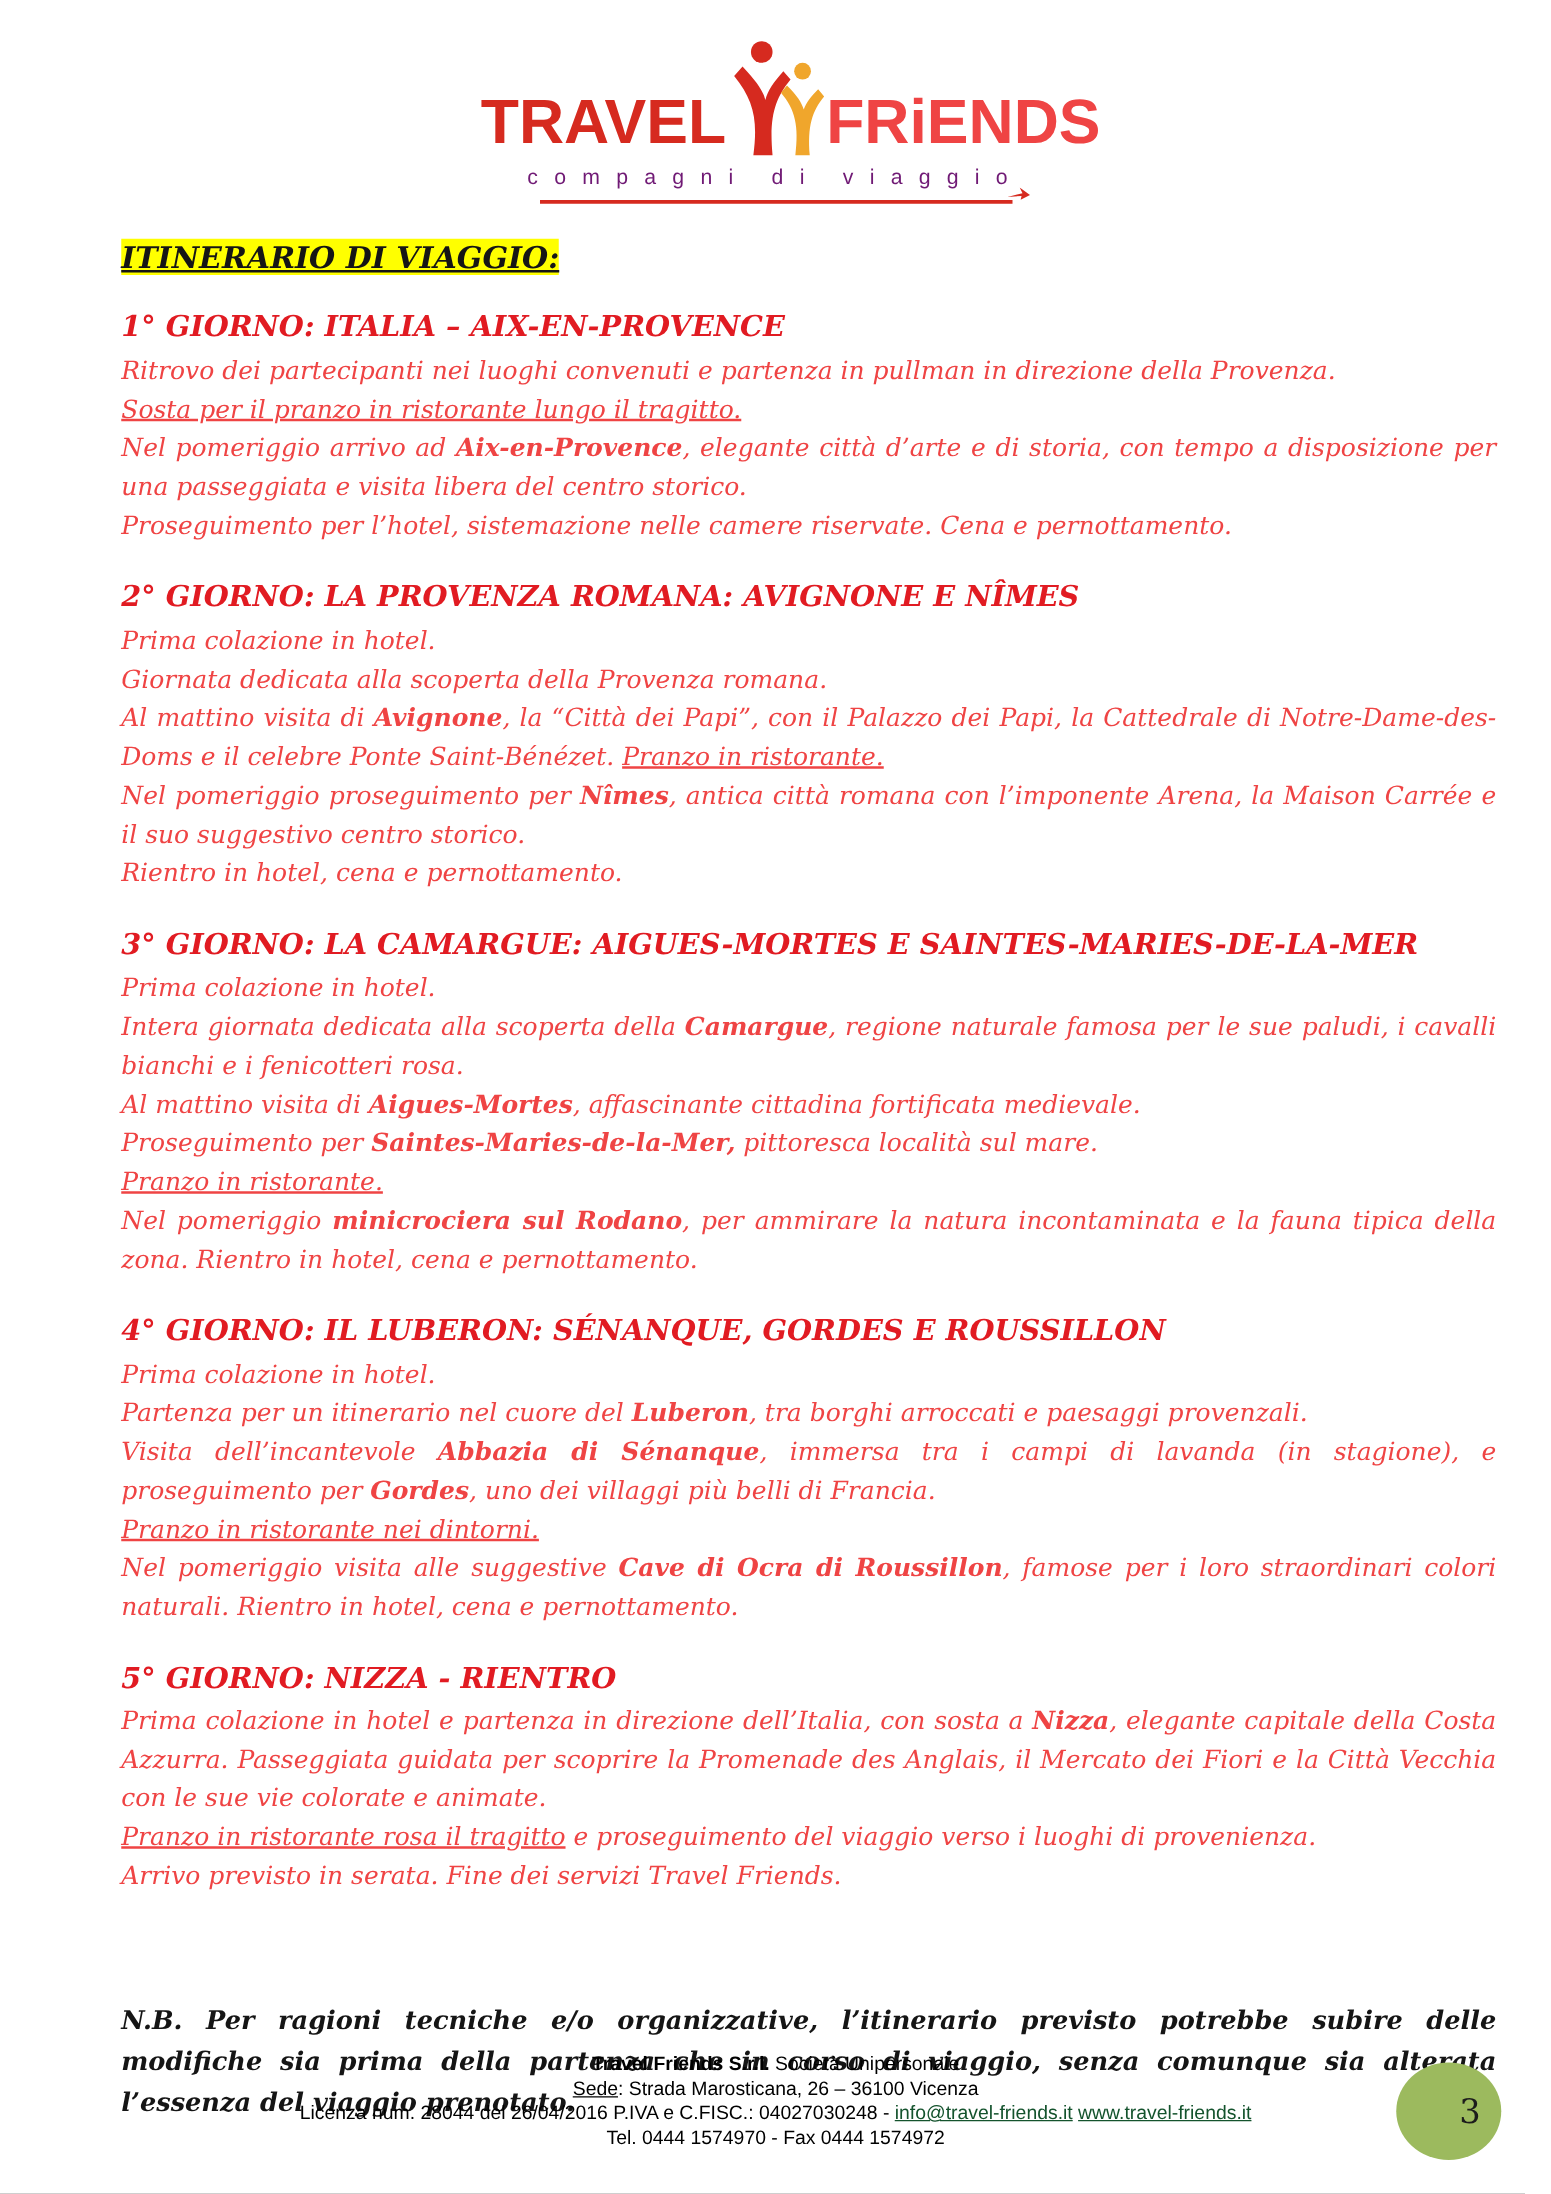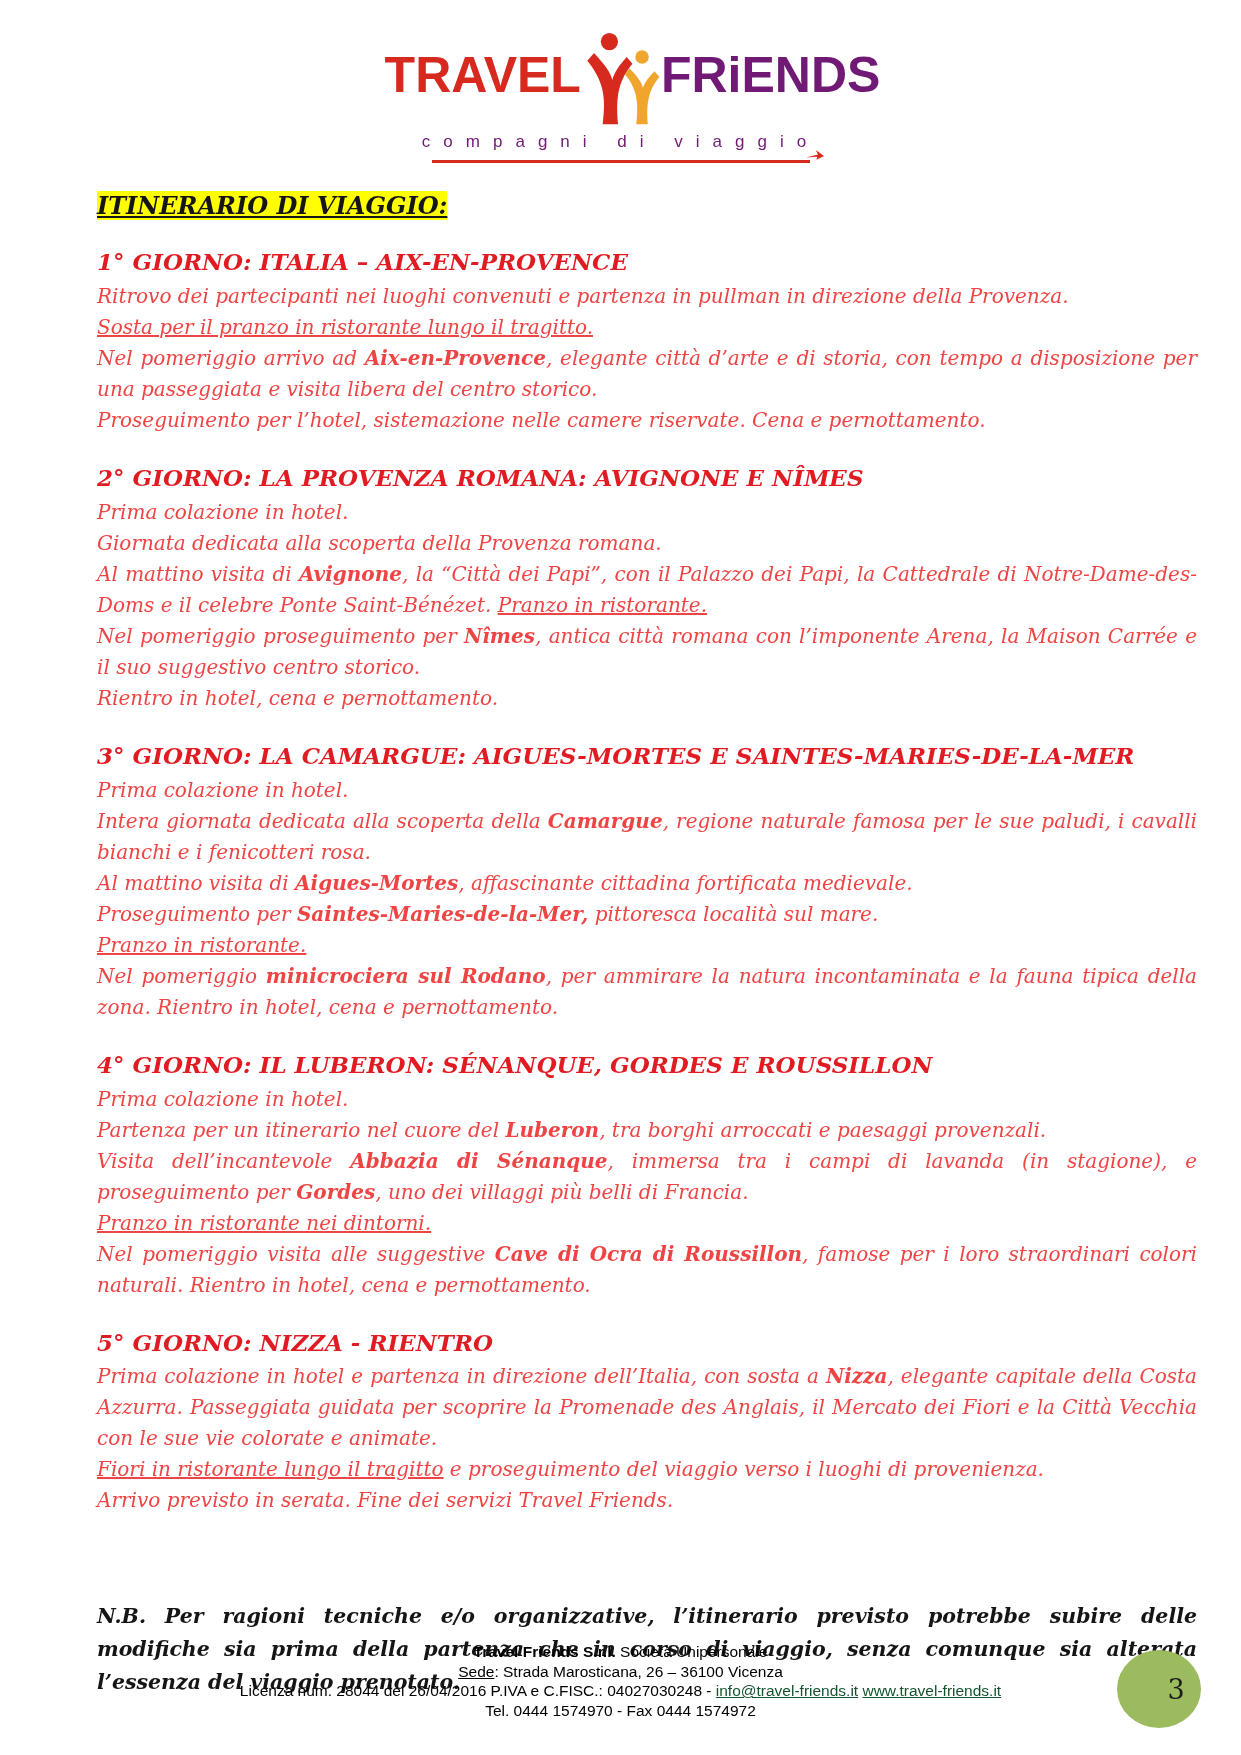--- a/index.html
+++ b/index.html
@@ -4,27 +4,27 @@
 <style>
   * { box-sizing: border-box; }
   html,body { margin:0; padding:0; background:#888; }
   .page {
     width:1241px; height:1755px; margin:0 auto; background:#ffffff;
     position:relative; overflow:hidden;
     font-family:"DejaVu Serif", serif; color:#1c1c1c;
   }
   
   .logo-wrap { padding-top:28px; display:flex; flex-direction:column; align-items:center; }
-  .logo-row { display:flex; align-items:center; line-height:1;margin-left:24px; }
+  .logo-row { display:flex; align-items:flex-end; line-height:1;margin-left:24px; }
   .logo-word {
     font-family:"Liberation Sans", sans-serif; font-weight:bold;
     font-size:50px; letter-spacing:0px;
   }
   .logo-travel { color:#d62a1f; }
-  .logo-friends { color:#701a75; }
+  .logo-friends { color:#ef4444; }
   .logo-figures { width:96px; height:96px; margin:0 -6px -2px -10px; position:relative; top:4px; }
   .logo-tagline {
     font-family:"Liberation Sans", sans-serif; color:#701a75;
     font-size:17px; letter-spacing:13px; margin-top:10px; white-space:nowrap;
   }
   .logo-rule { width:378px; height:3px; background:#d62a1f; margin-top:8px; position:relative; }
   .logo-plane { position:absolute; right:-14px; top:-10px; width:18px; height:12px; }
   
   .content { padding:14px 44px 0 97px; }
   .doc-title {
@@ -122,21 +122,21 @@
           <div class="day-heading">4° GIORNO: IL LUBERON: SÉNANQUE, GORDES E ROUSSILLON</div>
           <p class="para"><span>Prima colazione in hotel.</span></p>
           <p class="para"><span>Partenza per un itinerario nel cuore del </span><span class="b">Luberon</span><span>, tra borghi arroccati e paesaggi provenzali.</span></p>
           <p class="para"><span>Visita dell’incantevole </span><span class="b">Abbazia di Sénanque</span><span>, immersa tra i campi di lavanda (in stagione), e proseguimento per </span><span class="b">Gordes</span><span>, uno dei villaggi più belli di Francia.</span></p>
           <p class="para"><span class="u">Pranzo in ristorante nei dintorni.</span></p>
           <p class="para"><span>Nel pomeriggio visita alle suggestive </span><span class="b">Cave di Ocra di Roussillon</span><span>, famose per i loro straordinari colori naturali. Rientro in hotel, cena e pernottamento.</span></p>
         </section>
         <section class="section">
           <div class="day-heading">5° GIORNO: NIZZA - RIENTRO</div>
           <p class="para"><span>Prima colazione in hotel e partenza in direzione dell’Italia, con sosta a </span><span class="b">Nizza</span><span>, elegante capitale della Costa Azzurra. Passeggiata guidata per scoprire la Promenade des Anglais, il Mercato dei Fiori e la Città Vecchia con le sue vie colorate e animate.</span></p>
-          <p class="para"><span class="u">Fiori in ristorante lungo il tragitto</span><span> e proseguimento del viaggio verso i luoghi di provenienza.</span></p>
+          <p class="para"><span class="u">Pranzo in ristorante rosa il tragitto</span><span> e proseguimento del viaggio verso i luoghi di provenienza.</span></p>
           <p class="para"><span>Arrivo previsto in serata. Fine dei servizi Travel Friends.</span></p>
         </section>
       </div>
 
     <p class="notice">N.B. Per ragioni tecniche e/o organizzative, l’itinerario previsto potrebbe subire delle modifiche sia prima della partenza che in corso di viaggio, senza comunque sia alterata l’essenza del viaggio prenotato.</p>
   </div>
 
   <div class="footer">
     <div>
       <span class="bold">Travel Friends S.r.l.</span><span> Società Unipersonale</span>

